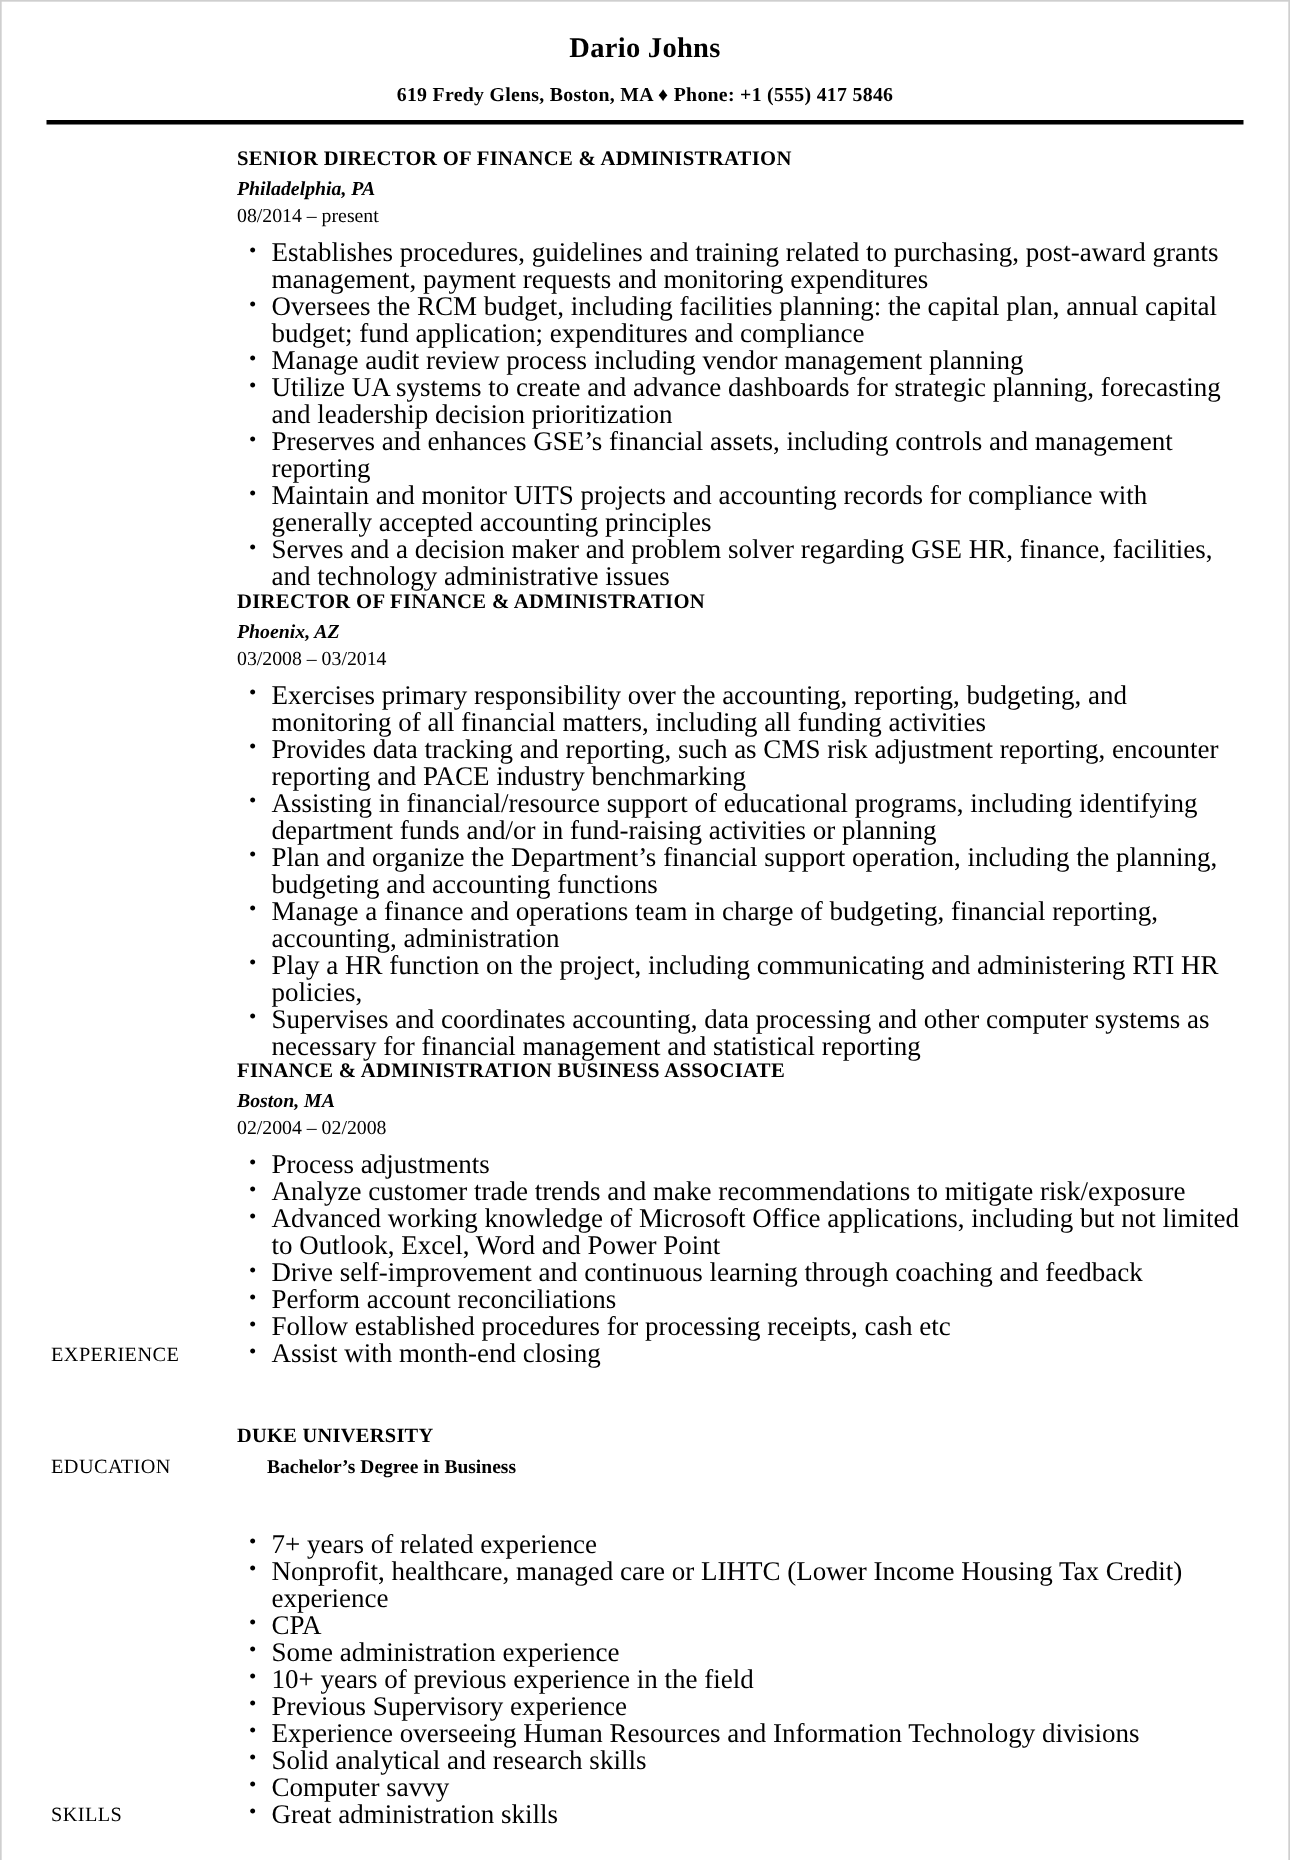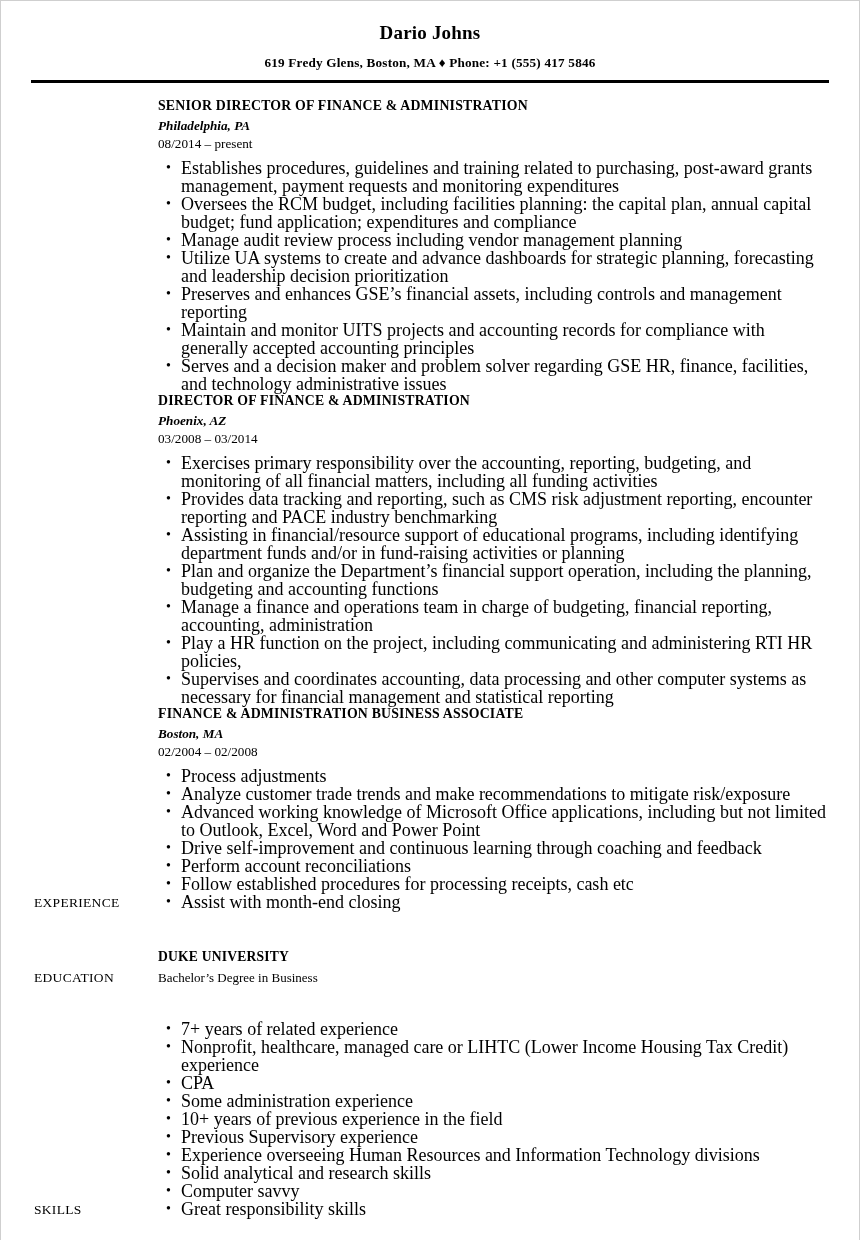--- a/index.html
+++ b/index.html
@@ -54,21 +54,21 @@
   ul.bullets li::before {
     content:"\2022";
     position:absolute;
     left:8px;
     top:0;
     font-size:14px;
   }
   
   .section-education { margin-top:38px; }
   .school { font-weight:bold; font-size:13.6px; letter-spacing:0.2px; }
-  .degree { font-weight:normal; font-size:13px; margin-top:5px; }
+  .degree { font-weight:bold; font-size:13px; margin-top:5px;margin-left:20px; }
   
   .section-skills { margin-top:27px;font-family:Liberation Serif, serif; }
 </style>
 </head>
 <body>
 
 <div class="page">
 
   <header class="hdr">
     <div class="name">Dario Johns</div>
@@ -141,19 +141,19 @@
         <ul class="bullets skills">
             <li>7+ years of related experience</li>
             <li>Nonprofit, healthcare, managed care or LIHTC (Lower Income Housing Tax Credit) experience</li>
             <li>CPA</li>
             <li>Some administration experience</li>
             <li>10+ years of previous experience in the field</li>
             <li>Previous Supervisory experience</li>
             <li>Experience overseeing Human Resources and Information Technology divisions</li>
             <li>Solid analytical and research skills</li>
             <li>Computer savvy</li>
-            <li>Great responsibility skills</li>
+            <li>Great administration skills</li>
           </ul>
       </div>
     </section>
 
   </main>
 </div>
 
 </body></html>

